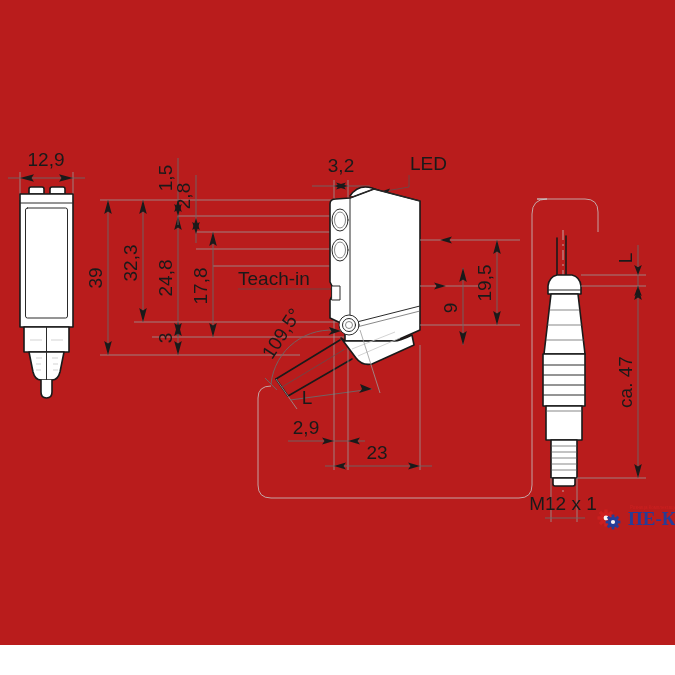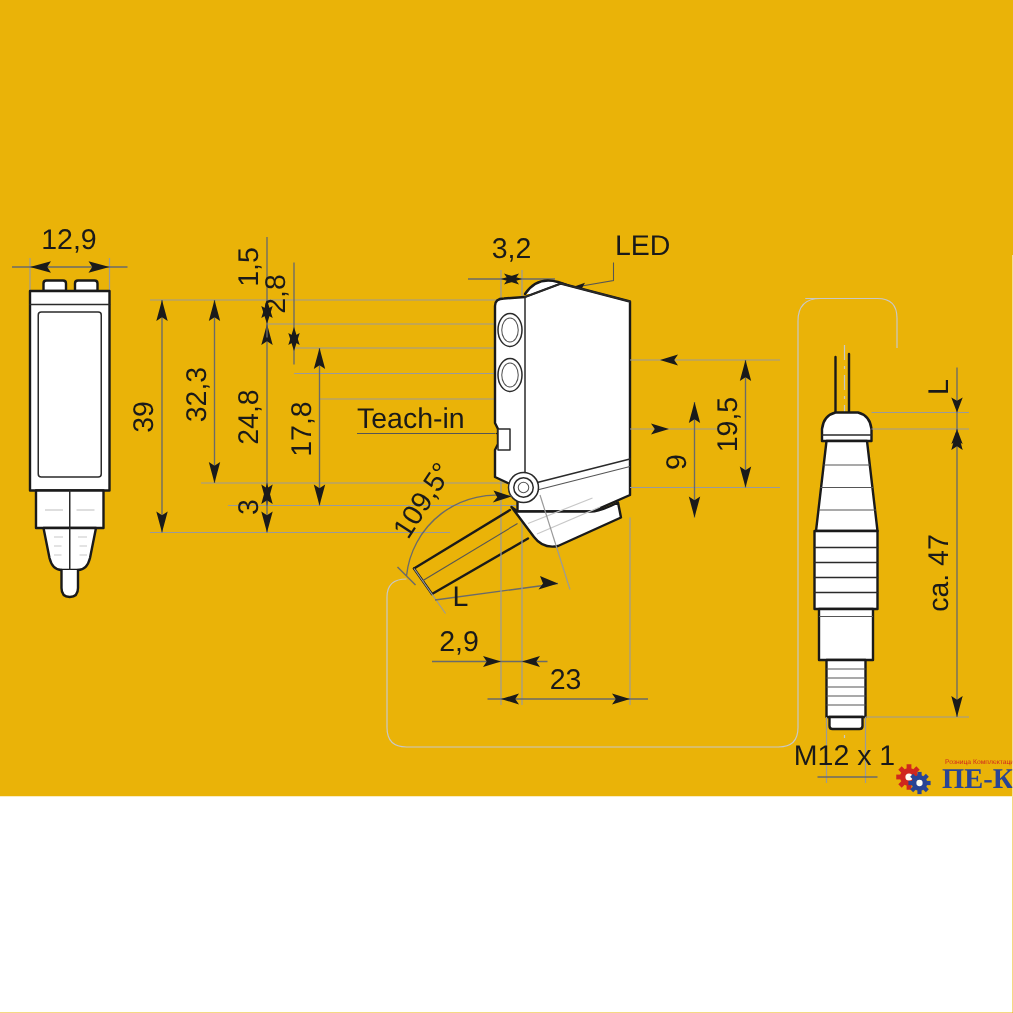--- a/index.html
+++ b/index.html
@@ -7,22 +7,22 @@
     margin: 0;
     padding: 0;
     background: #ffffff;
   }
   body {
     font-family: "Liberation Sans", sans-serif;
   }
   #page {
     position: relative;
     width: 675px;
-    height: 531px;
-    background: #eab308;
+    height: 645px;
+    background: #b91c1c;
     overflow: hidden;
   }
   #drawing-svg {
     position: absolute;
     left: 0;
     top: 0;
     width: 675px;
     height: 675px;
     display: block;
   }

